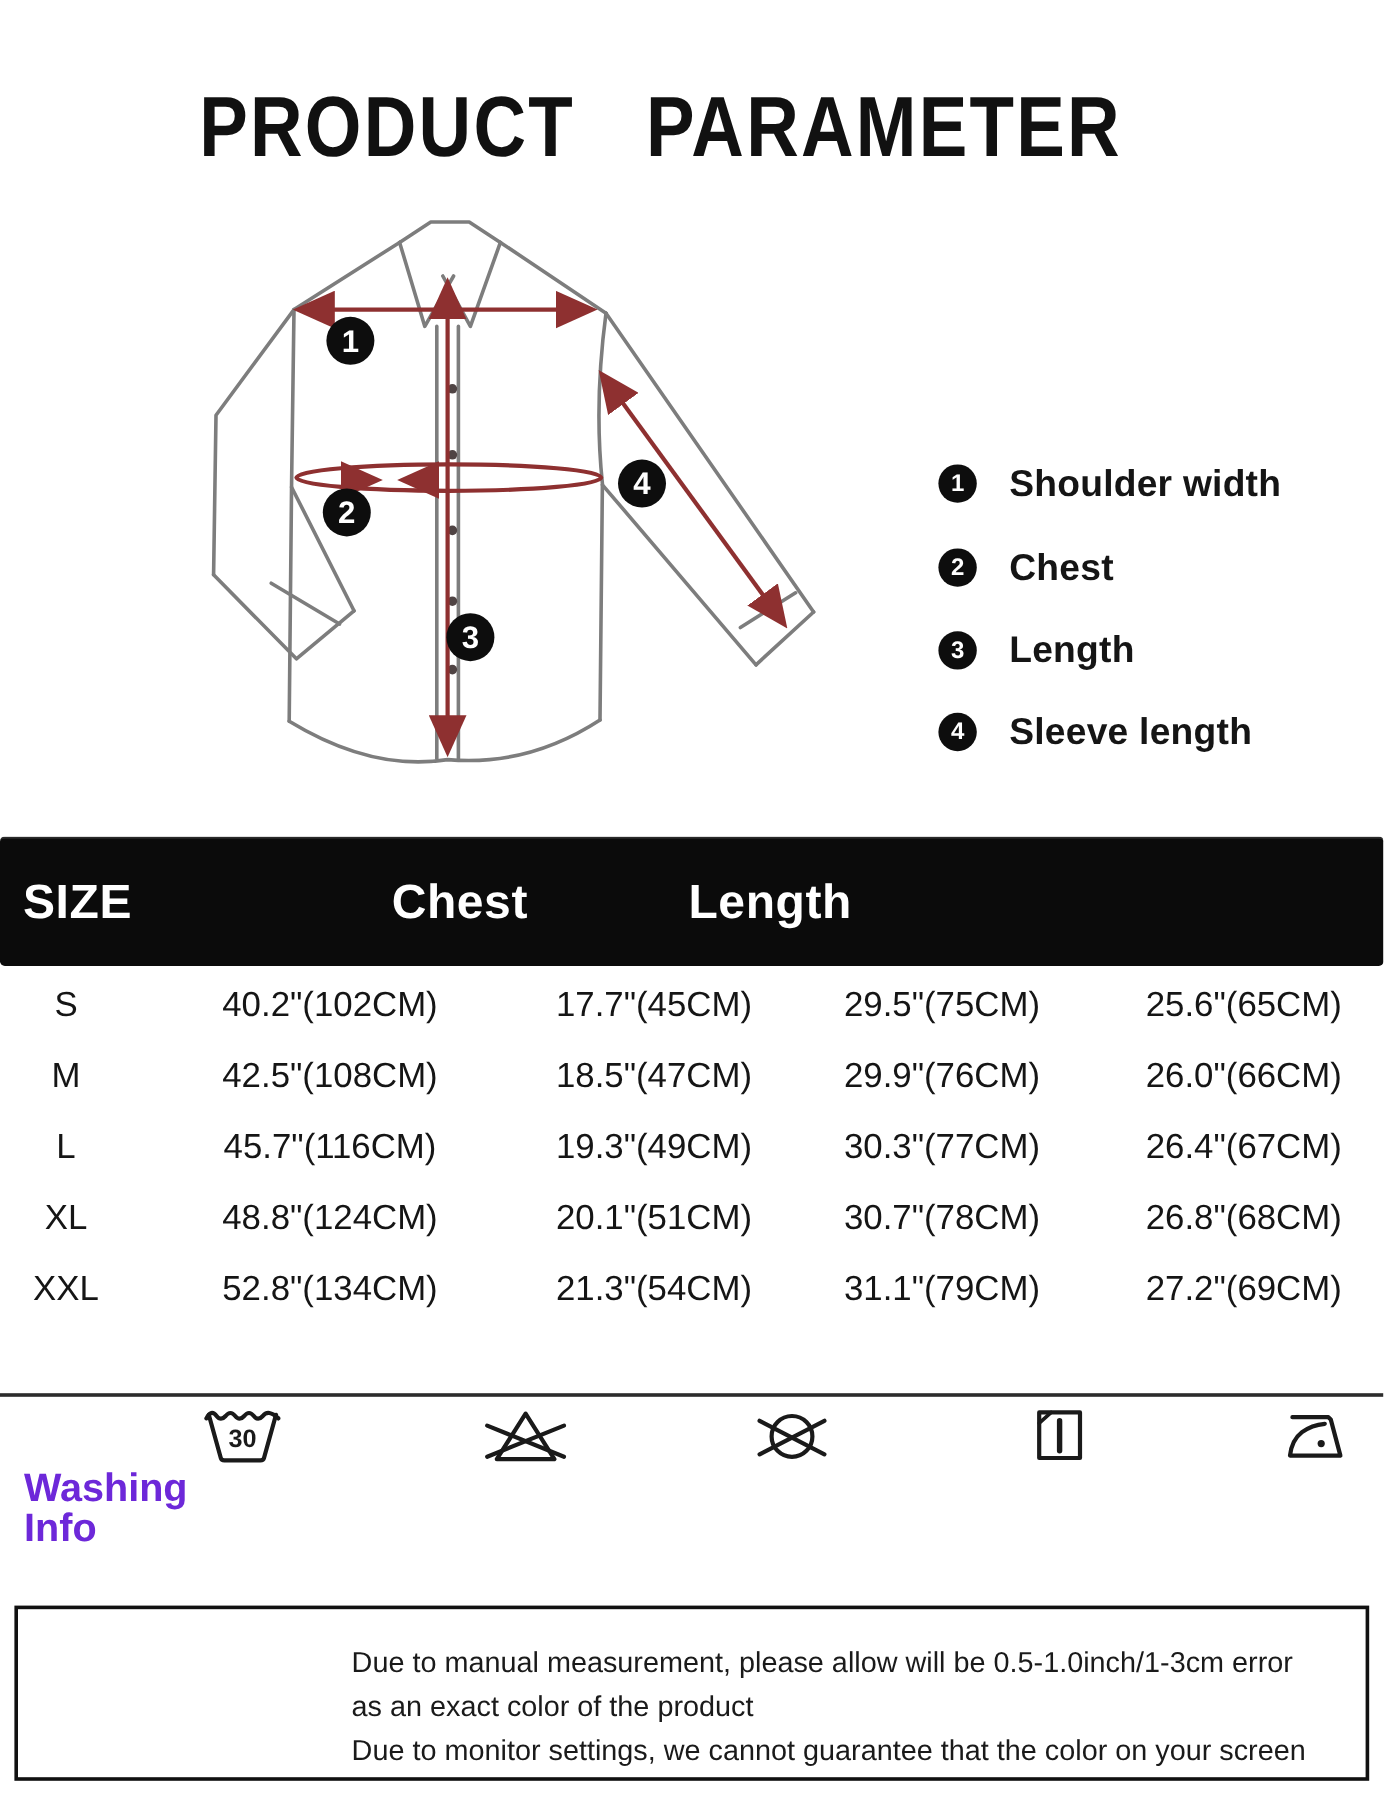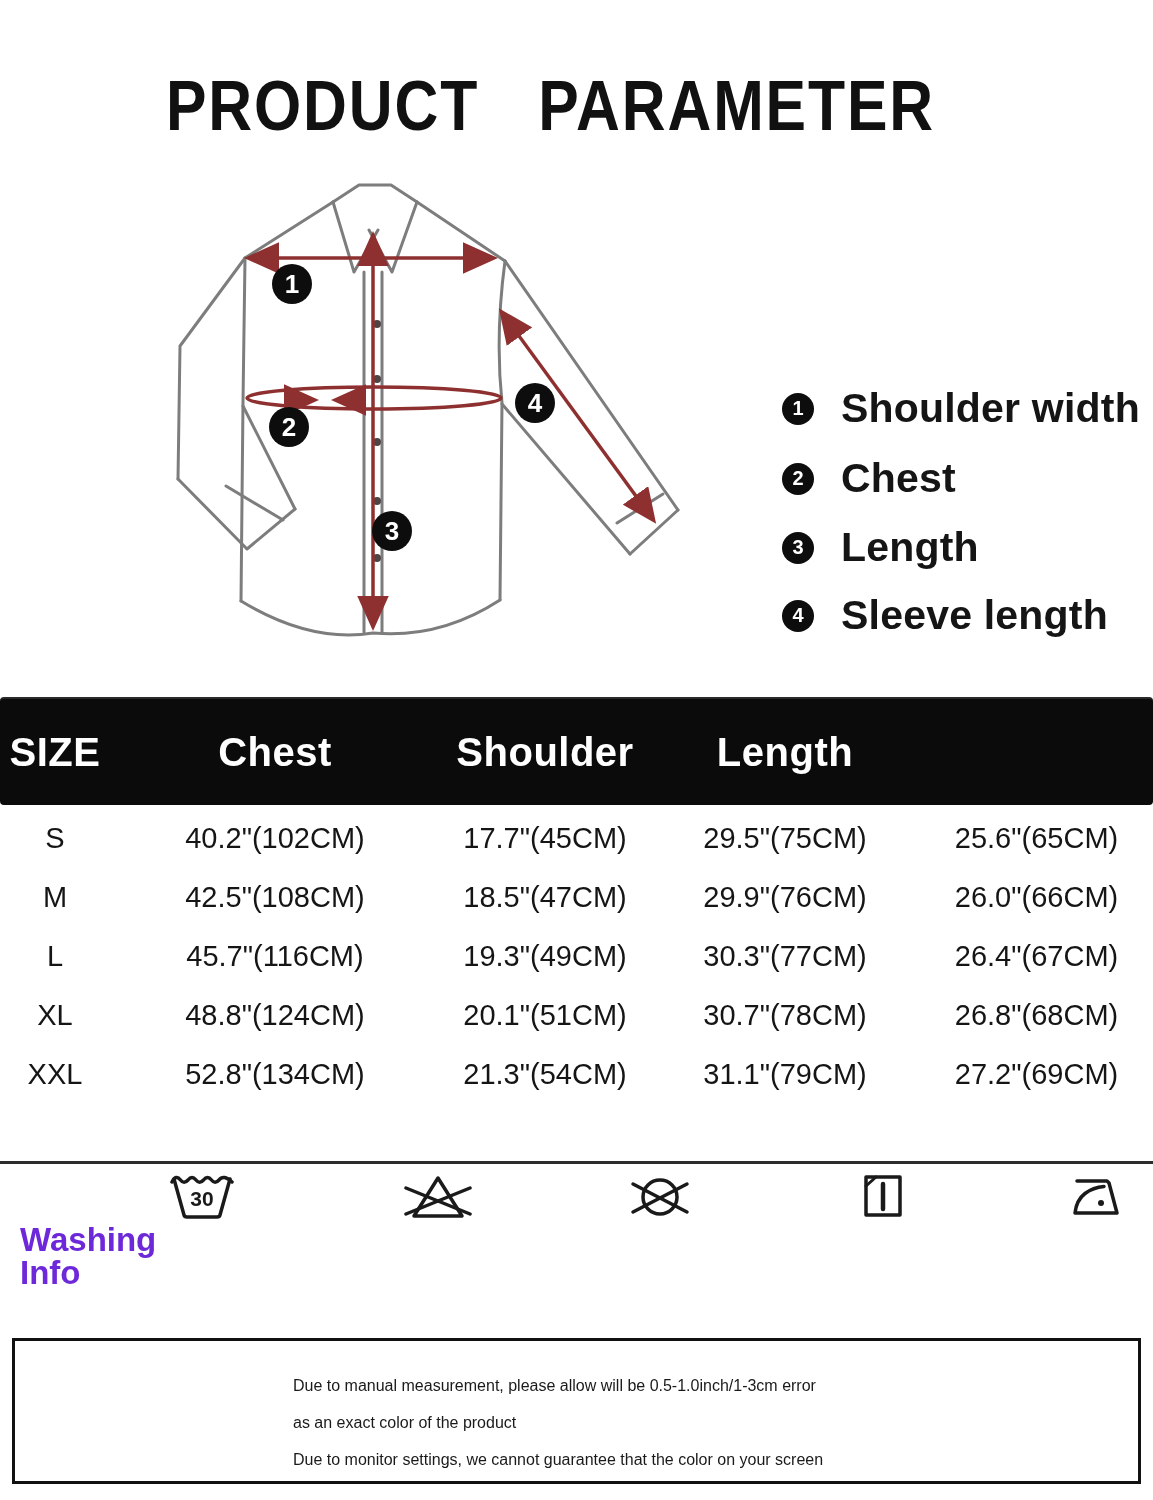--- a/index.html
+++ b/index.html
@@ -26,31 +26,31 @@
   .legend-item:nth-child(1){ top:14px; }
   .legend-item:nth-child(2){ top:84px; }
   .legend-item:nth-child(3){ top:153px; }
   .legend-item:nth-child(4){ top:221px; }
   .legend-badge {
     width:32px; height:32px; border-radius:50%; background:#0d0d0d; color:#fff;
     display:flex; align-items:center; justify-content:center;
     font-size:20px; font-weight:700; flex:0 0 32px;
   }
   .legend-label {
-    margin-left:27px; font-size:41px; font-weight:600; color:#151515;
+    margin-left:27px; font-size:31px; font-weight:600; color:#151515;
     letter-spacing:0.2px; white-space:nowrap;
   }
   
   .size-table { position:absolute; left:0; top:681px; width:1153px; }
   .t-head {
     display:flex; align-items:center; height:108px;
     background:#0b0b0b; border-radius:4px; border-top:2px solid #2a2a2a;
   }
   .t-head .cell {
-    color:#ffffff; font-weight:700; font-size:40px; text-align:center;
+    color:#ffffff; font-weight:700; font-size:40px; text-align:right;
     letter-spacing:0.5px;
   }
   .t-body { margin-top:4px; }
   .t-row { display:flex; align-items:center; height:59px; }
   .t-row .cell { color:#151515; font-size:29px; text-align:center; white-space:nowrap; }
   .c0 { width:110px; } .c1 { width:330px; } .c2 { width:210px; }
   .c3 { width:270px; } .c4 { width:233px; }
   
   .divider { position:absolute; left:0; top:1145px; width:1153px; height:3px; background:#2c2c2c; }
   
@@ -61,21 +61,21 @@
   .wash-icon { position:absolute; top:1156px; }
   .wash-icon svg { display:block; }
   .wi-1 { left:170px; } .wi-2 { left:404px; } .wi-3 { left:630px; }
   .wi-4 { left:862px; } .wi-5 { left:1070px; }
   
   .disclaimer-box {
     position:absolute; left:12px; top:1322px; width:1129px; height:146px;
     border:3px solid #111; background:#fff;
     padding:26px 20px 0 278px;
   }
-  .disclaimer-line { font-size:16px; color:#1a1a1a; line-height:37px; }
+  .disclaimer-line { font-size:24px; color:#1a1a1a; line-height:37px; }
   svg text { font-family:"Liberation Sans", sans-serif; }
 </style>
 </head>
 <body>
 
 <div id="page">
 
   <div class="page-title">PRODUCT  PARAMETER</div>
 
   <div class="shirt-wrap">
@@ -152,21 +152,20 @@
     <div class="legend-item">
       <span class="legend-badge">4</span>
       <span class="legend-label">Sleeve length</span>
     </div>
   </div>
 
   <div class="size-table">
     <div class="t-head">
       <div class="cell c0">SIZE</div>
       <div class="cell c1">Chest</div>
-      <div class="cell c2">Shoulder</div>
       <div class="cell c3">Length</div>
     </div>
     <div class="t-body">
       <div class="t-row">
         <div class="cell c0">S</div>
         <div class="cell c1">40.2"(102CM)</div>
         <div class="cell c2">17.7"(45CM)</div>
         <div class="cell c3">29.5"(75CM)</div>
         <div class="cell c4">25.6"(65CM)</div>
       </div>

